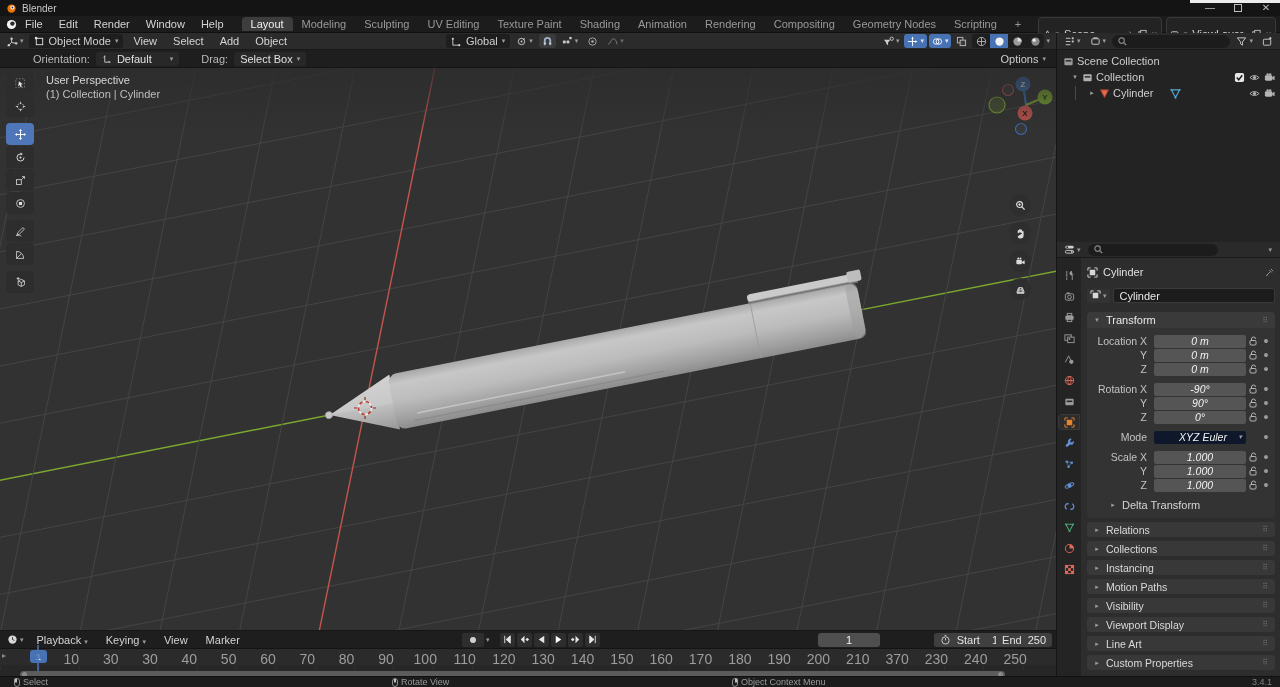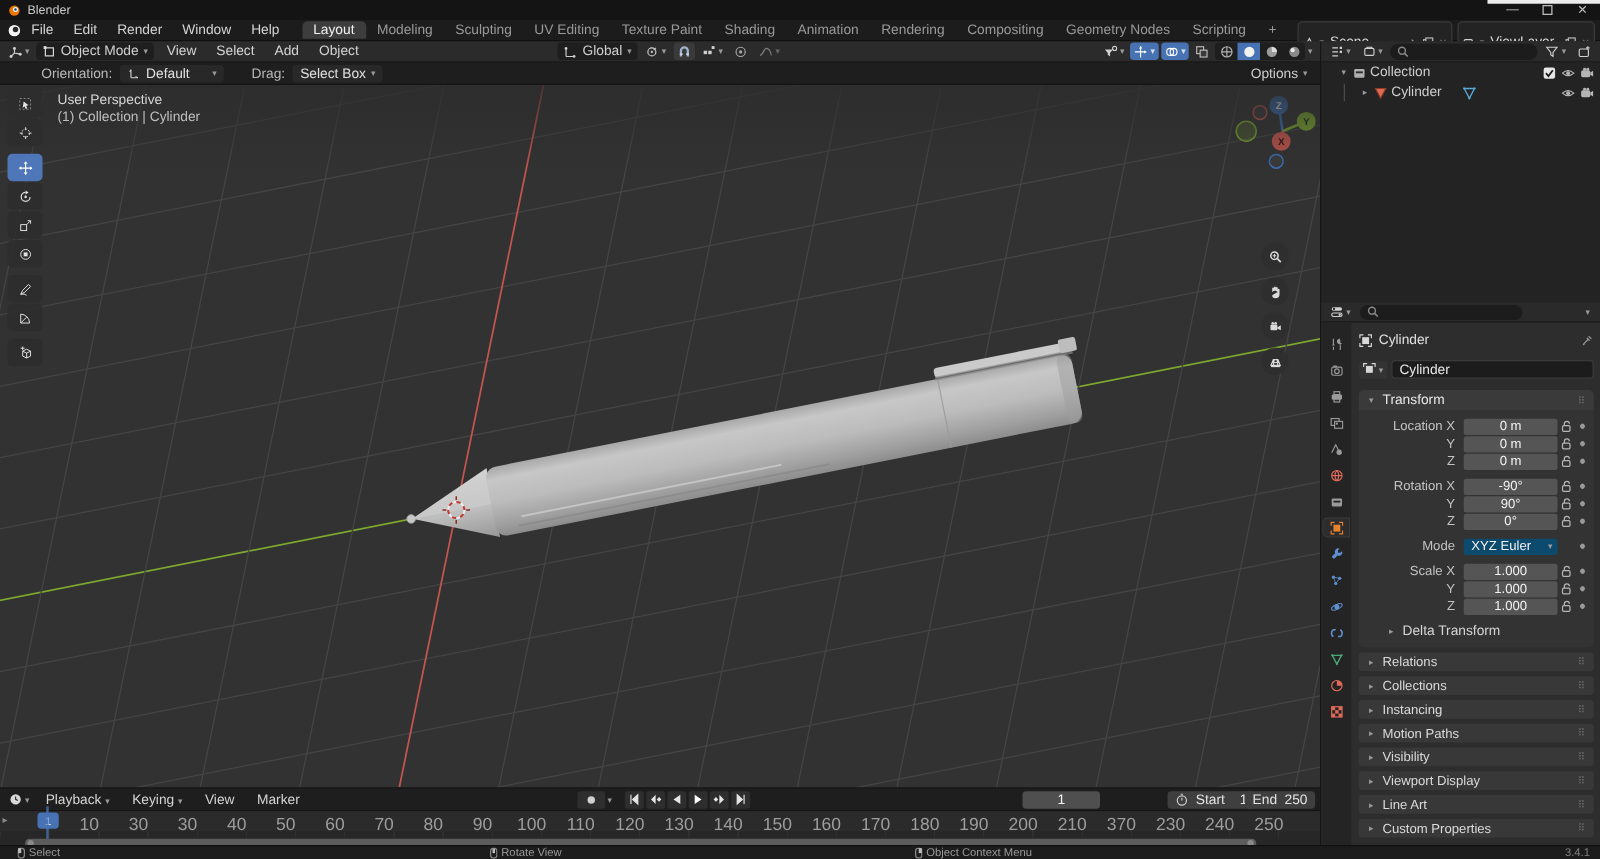--- a/index.html
+++ b/index.html
@@ -125,23 +125,23 @@
   #name-row { display:flex; align-items:center; gap:3px; margin-top:8px; }
   #name-field { flex:1; height:15px; background:#1c1c1c; border:1px solid #3a3a3a; border-radius:3px;
     display:flex; align-items:center; padding:0 6px; color:#e8e8e8; }
   #transform-panel { margin-top:9px; background:#333333; border-radius:4px; padding-bottom:6px; }
   #transform-header { height:16px; background:#3a3a3a; border-radius:4px 4px 0 0; display:flex;
     align-items:center; gap:5px; padding:0 6px; color:#e8e8e8; }
   .grip { margin-left:auto; color:#6e6e6e; font-size:8px; letter-spacing:1px; }
   .trow-group { margin-top:6px; }
   .trow { display:flex; align-items:center; height:14px; padding-right:4px; }
   .tlabel { flex:1; text-align:right; padding-right:7px; color:#c3c3c3; font-size:10.5px; }
-  .tfield { width:75px; height:13px; background:#555555; border-radius:2px; color:#f2f2f2;
-    display:flex; align-items:center; justify-content:center; font-size:10.5px; }
-  .tfield.dark { background:#0c4a6e; justify-content:flex-start; padding-left:6px; position:relative; }
+  .tfield { width:92px; height:13px; background:#555555; border-radius:2px; color:#f2f2f2;
+    display:flex; align-items:center; justify-content:center; font-size:10.5px;font-style:italic; }
+  .tfield.dark { background:#0f172a; justify-content:center; padding-left:6px; position:relative; }
   .tfield.dark .dd { position:absolute; right:4px; font-size:7px; color:#9a9a9a; }
   .lock-icon { width:15px; display:flex; justify-content:center; }
   .anim-dot { width:10px; display:flex; justify-content:center; }
   .anim-dot i { width:4px; height:4px; border-radius:50%; background:#9a9a9a; transform:rotate(45deg); }
   .sub-row { display:flex; align-items:center; gap:5px; height:15px; padding-left:22px; color:#d5d5d5; margin-top:5px; }
   .section-row { height:15px; background:#383838; border-radius:3px; margin-top:4px; display:flex;
     align-items:center; gap:5px; padding:0 6px; color:#dadada; font-size:10.5px; }
 
   .eye-ic, .cam-ic { opacity:.85; }
 </style>
@@ -759,20 +759,27 @@
       <span class="caret">▾</span>
     </div>
     <div class="hdr-btn">
       <svg class="mini-ic" viewBox="0 0 12 12">
           <rect x="1.5" y="3.5" width="8" height="6.5" rx="1" fill="none" stroke="#cfcfcf"></rect>
           <path d="M9 1 v3 M7.5 2.5 h3" stroke="#cfcfcf"></path>
         </svg>
     </div>
   </div>
 
+  <div class="ol-row" style="margin-top:3px">
+    <svg class="mini-ic" viewBox="0 0 12 12">
+        <rect x="1.5" y="2.5" width="9" height="7.5" rx="1" fill="#9a9a9a"></rect>
+        <rect x="3" y="4.5" width="6" height="1.6" fill="#2a2a2a"></rect>
+      </svg>
+    <span>Scene Collection</span>
+  </div>
   <div class="ol-row">
     <span class="tri" style="margin-left:8px">▾</span>
     <svg class="mini-ic" viewBox="0 0 12 12">
         <rect x="1.5" y="2.5" width="9" height="7.5" rx="1" fill="#b0b0b0"></rect>
         <rect x="3" y="4.5" width="6" height="1.6" fill="#2a2a2a"></rect>
       </svg>
     <span>Collection</span>
     <span class="ol-right">
       <svg class="mini-ic" viewBox="0 0 12 12">
           <rect x="1" y="1" width="10" height="10" rx="2" fill="#e6e6e6"></rect>

